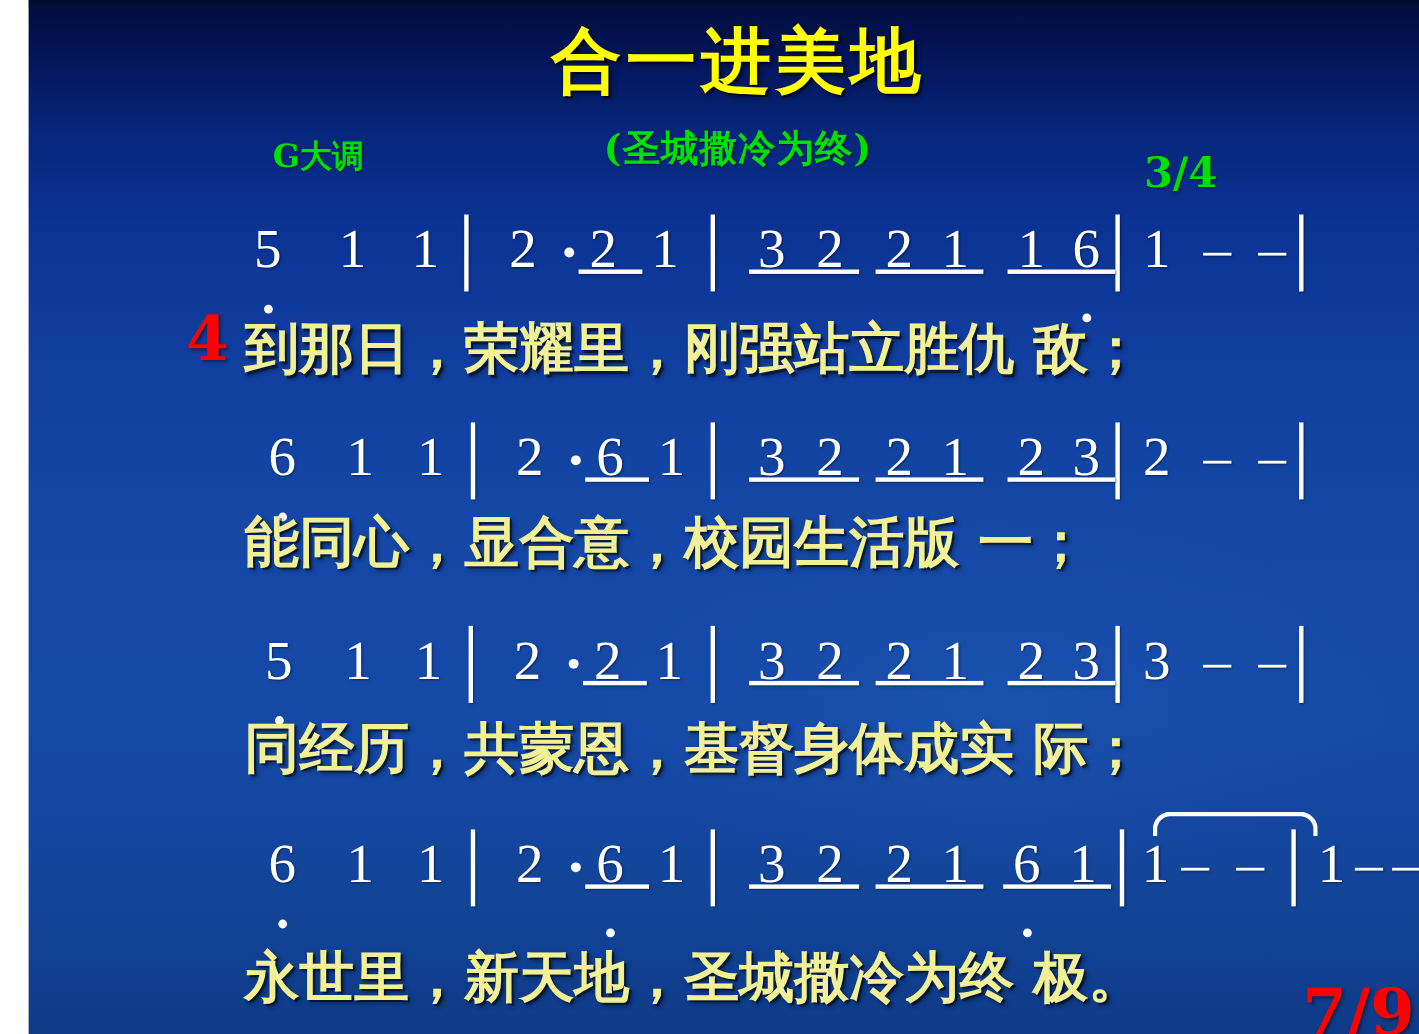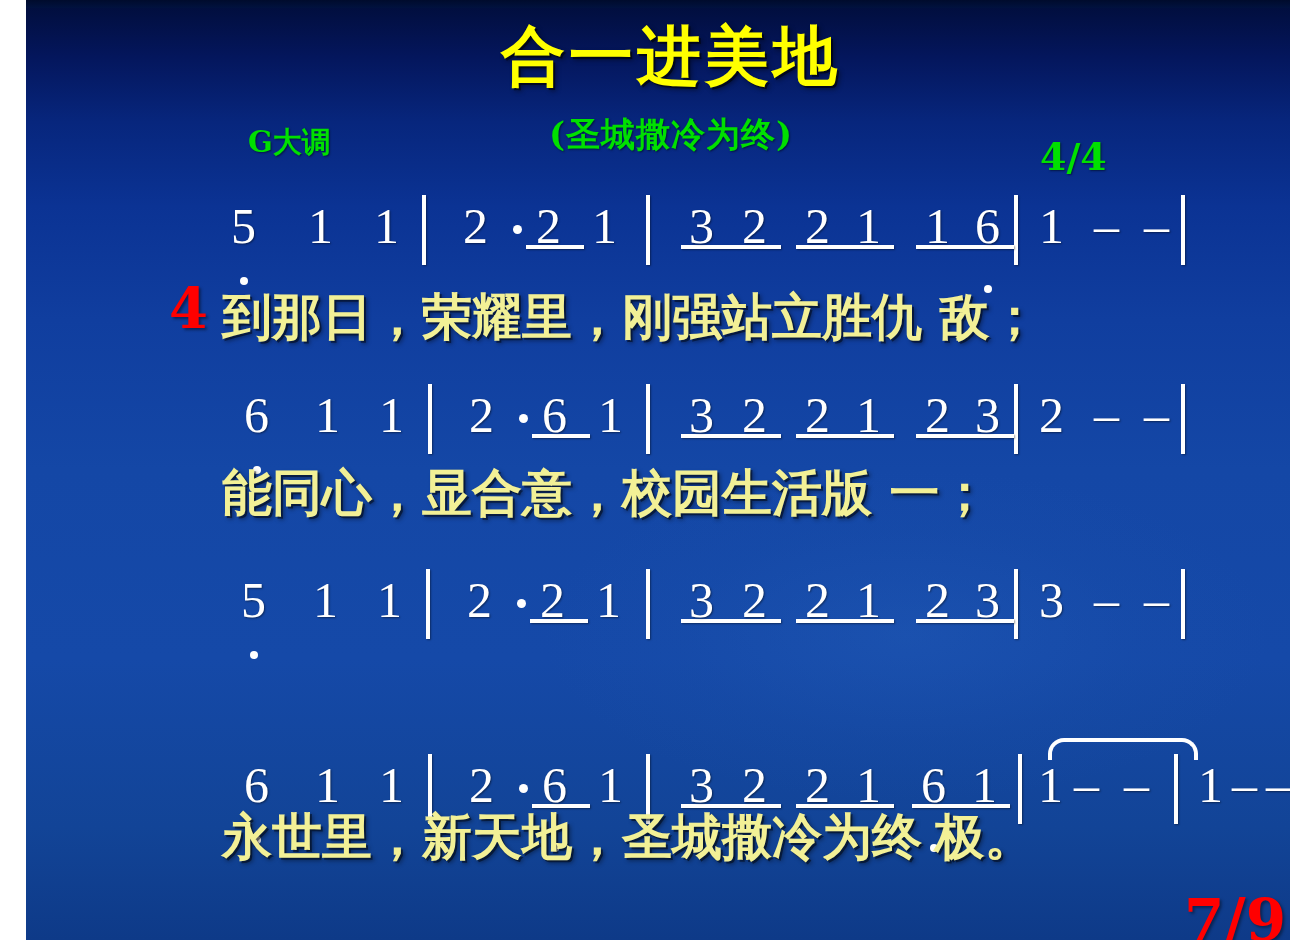--- a/index.html
+++ b/index.html
@@ -205,21 +205,21 @@
 </style>
 </head>
 <body>
 
 <div id="slide">
   <div class="glow"></div>
 
   <div class="title">合一进美地</div>
   <div class="subtitle">(圣城撒冷为终)</div>
   <div class="key-sig">G大调</div>
-  <div class="time-sig">4/4</div>
+  <div class="time-sig">3/4</div>
 
   <div id="systems-host">
       <div class="system" style="top: 183px;">
         <div class="notation">
           <div class="barline" style="left: 396px; top: 12px; height: 70px;"></div>
           <div class="barline" style="left: 620px; top: 12px; height: 70px;"></div>
           <div class="barline" style="left: 988px; top: 12px; height: 70px;"></div>
           <div class="barline" style="left: 1155px; top: 12px; height: 70px;"></div>
           <div class="beam" style="left: 500px; width: 58px; top: 62px;"></div>
           <div class="beam" style="left: 655px; width: 100px; top: 62px;"></div>
@@ -331,14 +331,15 @@
           <div class="dash" style="left: 1240px; top: 0px;">–</div>
           <div class="tie" style="left: 1022px; width: 150px; top: -4px;"></div>
         </div>
       </div>
     </div>
 
   <div class="page-num">7/9</div>
 <div class="lyrics" style="position: absolute; left: 196px; top: 284px;">到那日，荣耀里，刚强站立胜仇 敌；</div>
     <div class="verse-num" style="left: 143px; top: 275px;">4</div>
     <div class="lyrics" style="position: absolute; left: 196px; top: 460px;">能同心，显合意，校园生活版 一；</div>
-    <div class="lyrics" style="position: absolute; left: 196px; top: 804px; font-family: Liberation Serif, serif;">永世里，新天地，圣城撒冷为终 极。</div>
+    <div class="lyrics" style="position: absolute; left: 196px; top: 647px;">同经历，共蒙恩，基督身体成实 际；</div>
+    <div class="lyrics" style="position: absolute; left: 196px; top: 855px;">永世里，新天地，圣城撒冷为终 极。</div>
   </div>
 
 </body></html>

